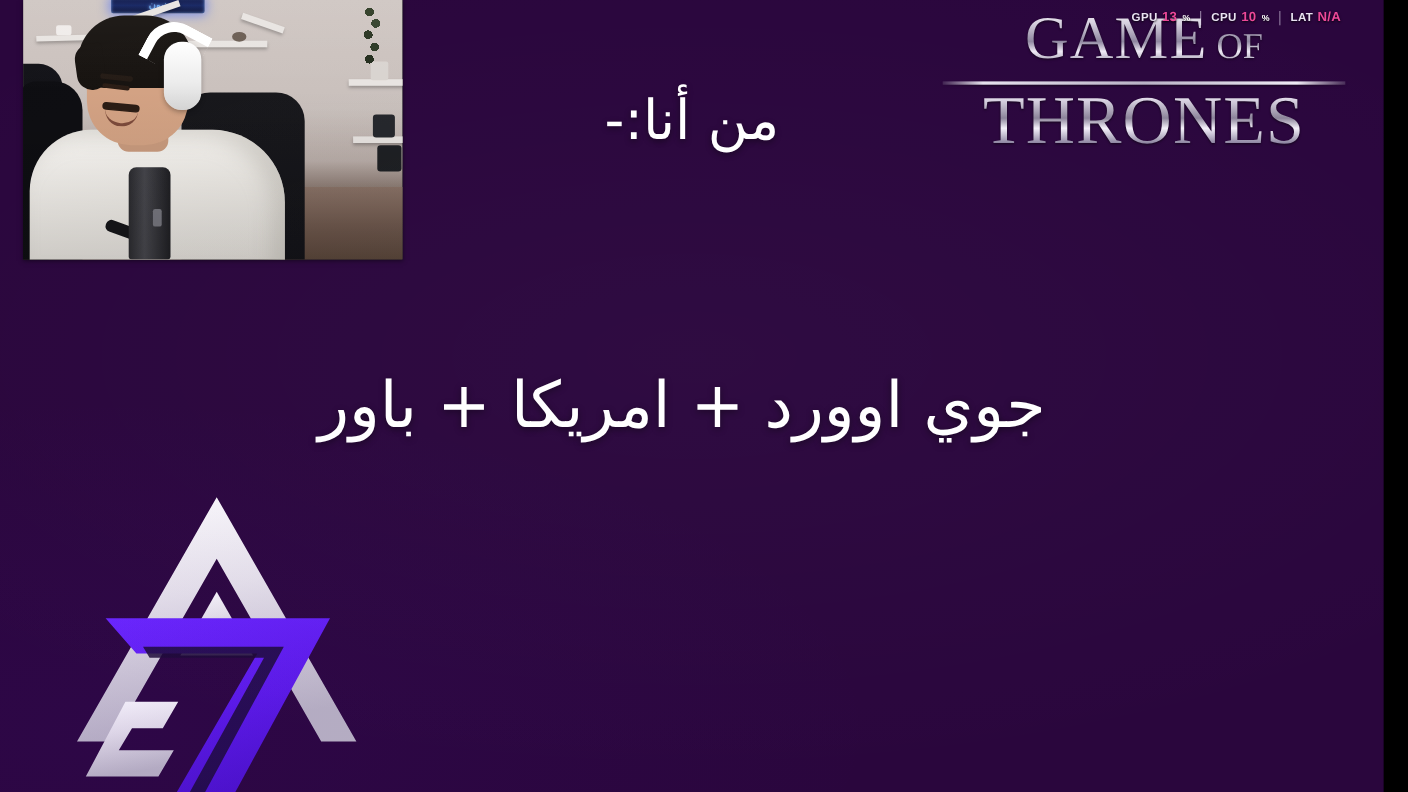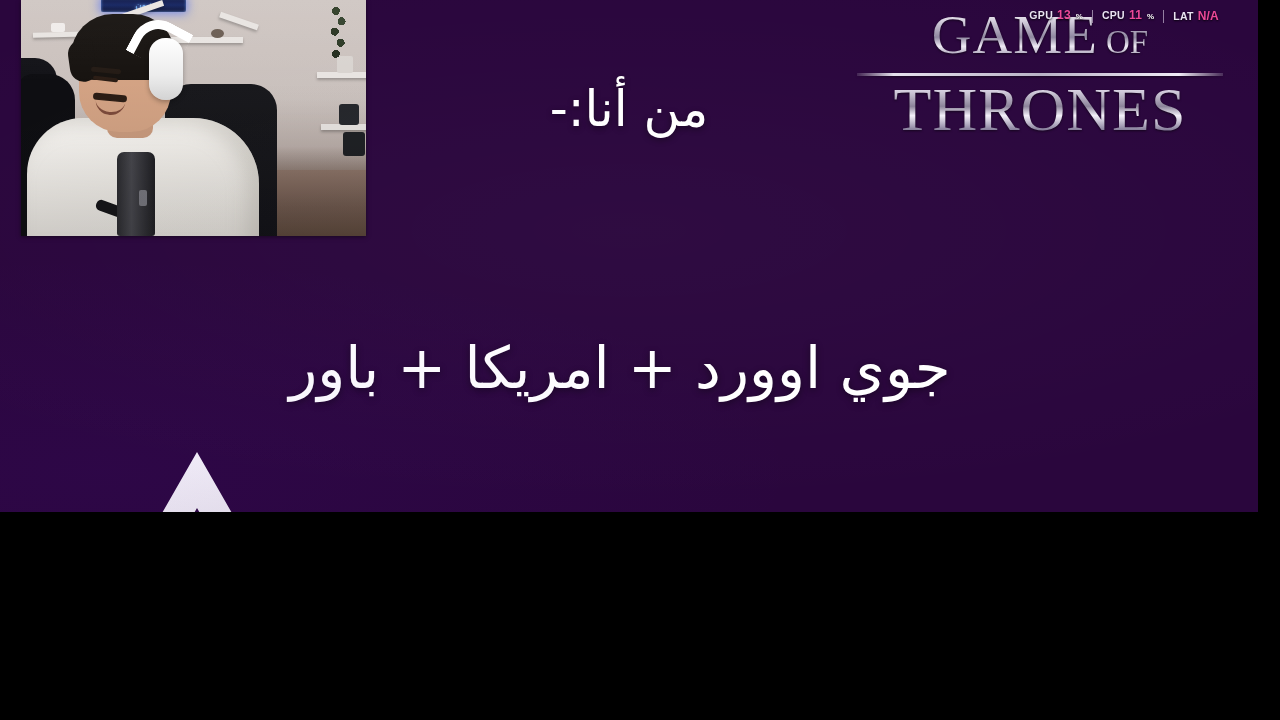--- a/index.html
+++ b/index.html
@@ -21,21 +21,21 @@
     background: #000000;
     overflow: hidden;
   }
 
   
   #slide {
     position: absolute;
     left: 0;
     top: 0;
     width: 1258px;
-    height: 512px;
+    height: 720px;
     background: #2a063d;
     overflow: hidden;
   }
   
   #slide::after {
     content: "";
     position: absolute;
     inset: 0;
     background:
       radial-gradient(ellipse 120% 90% at 50% 45%, rgba(255,255,255,0.022), rgba(0,0,0,0) 62%),
@@ -468,21 +468,21 @@
 
     <div id="perf-overlay">
       <div class="perf-item">
         <span class="perf-label">GPU</span>
         <span class="perf-value">13</span>
         <span class="perf-unit">%</span>
       </div>
       <div class="perf-sep"></div>
       <div class="perf-item">
         <span class="perf-label">CPU</span>
-        <span class="perf-value">11</span>
+        <span class="perf-value">10</span>
         <span class="perf-unit">%</span>
       </div>
       <div class="perf-sep"></div>
       <div class="perf-item">
         <span class="perf-label">LAT</span>
         <span class="perf-value">N/A</span>
       </div>
     </div>
 
     <div id="heading-text">من أنا:-</div>

